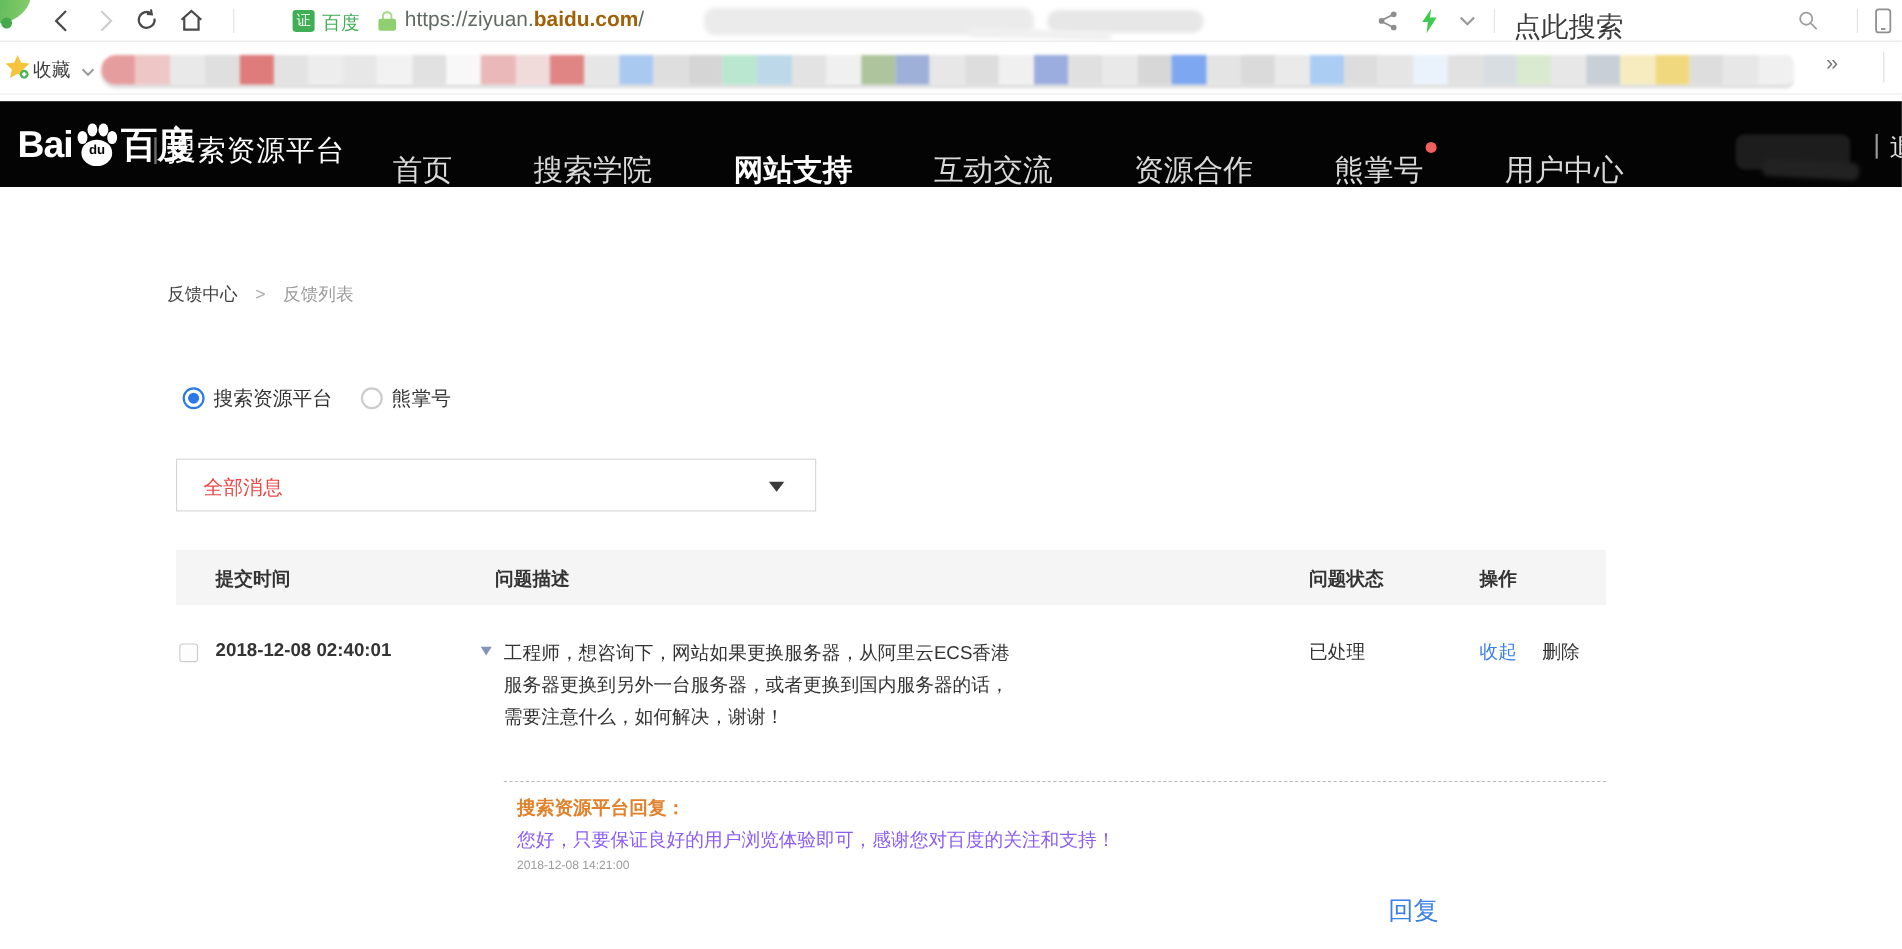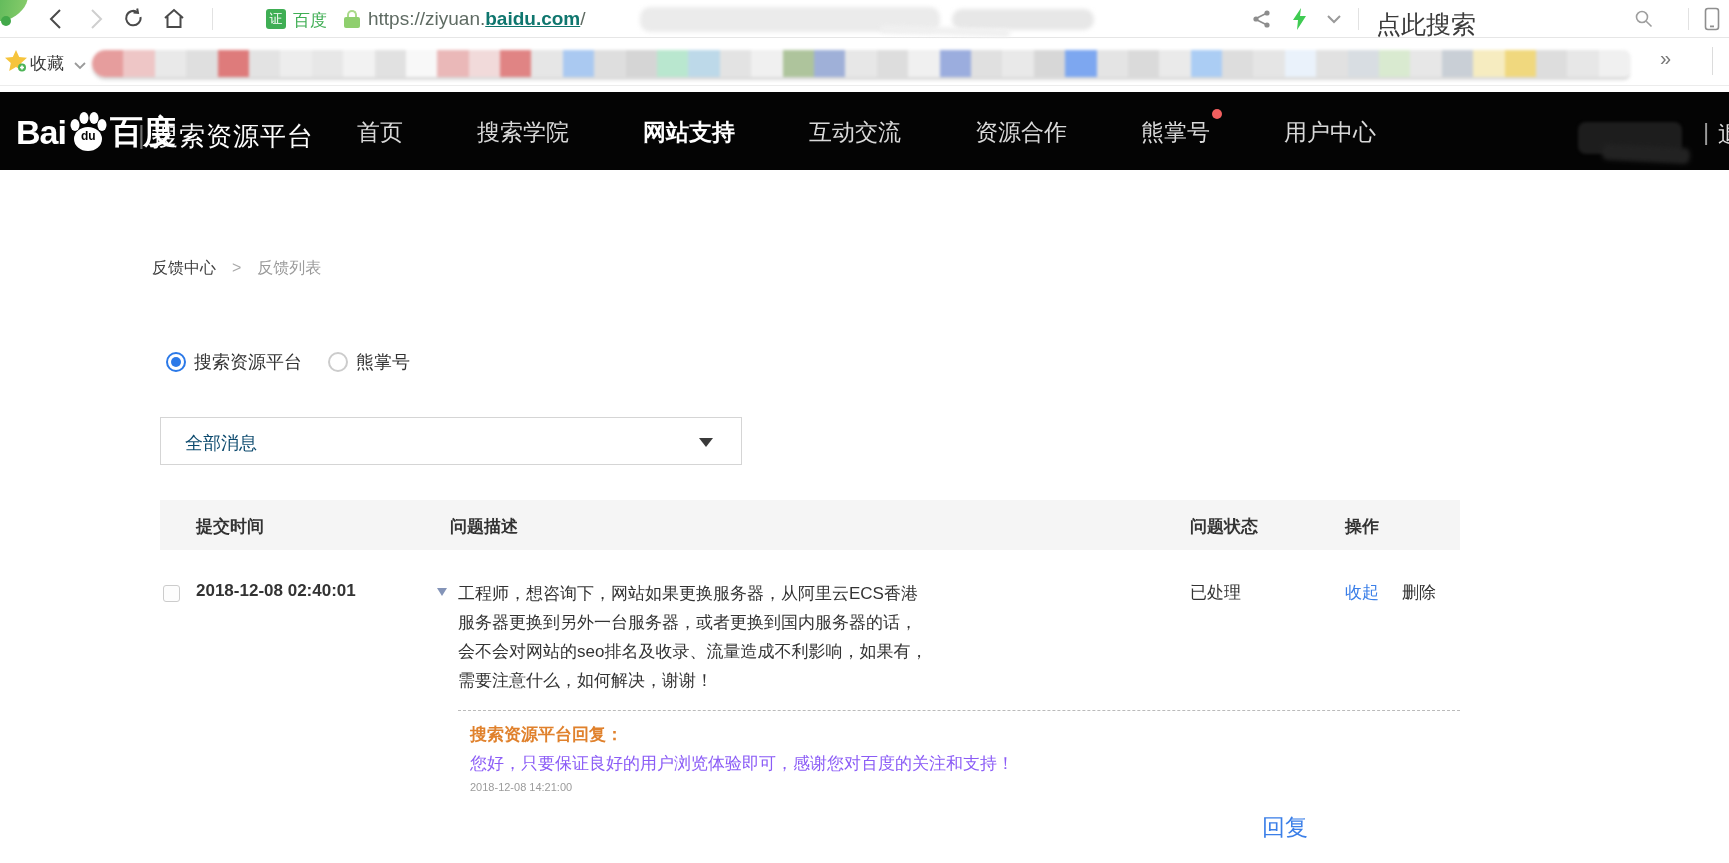--- a/index.html
+++ b/index.html
@@ -13,21 +13,21 @@
   .corner-dot { position:absolute; left:1px; top:16px; width:10px; height:10px; border-radius:50%; background:#43a94a; }
   .tb-icon { position:absolute; top:7px; width:24px; height:24px; display:flex; align-items:center; justify-content:center; cursor:pointer; }
   .vsep { position:absolute; top:8px; width:1px; height:22px; background:#e2e2e2; }
   .cert-badge { position:absolute; left:266px; top:9px; width:20px; height:20px; background:#3fae54; color:#fff;
     border-radius:3px; font-size:13px; line-height:20px; text-align:center; }
   .site-label { position:absolute; left:293px; top:9px; font-size:17px; color:#3fae54; }
   .lock { position:absolute; left:344px; top:10px; width:16px; height:18px; }
   .lock .shackle { position:absolute; left:3px; top:0; width:10px; height:9px; border:2.5px solid #aada8a; border-bottom:none; border-radius:5px 5px 0 0; }
   .lock .body { position:absolute; left:0; top:7px; width:16px; height:11px; background:#8fcf6e; border-radius:2px; }
   .url-text { position:absolute; left:368px; top:8px; font-size:19px; color:#5f6b63; white-space:nowrap; }
-  .url-text b { color:#0f766e;text-decoration:underline; }
+  .url-text b { color:#a16207; }
   .redact { position:absolute; background:#ebebeb; border-radius:10px; filter:blur(2px); }
   .search-placeholder { position:absolute; left:1376px; top:8px; font-size:25px; color:#3b3b3b; cursor:text; }
 
   
   #bookmarksbar { position:absolute; left:0; top:39px; width:1729px; height:47px; background:#fff; border-bottom:1px solid #ececec; }
   .fav-label { position:absolute; left:30px; top:13px; font-size:17px; color:#3c3c3c; }
   .bm-strip { position:absolute; left:92px; top:11px; width:1538px; height:27px; display:flex; border-radius:14px 6px 6px 14px;
     overflow:hidden; filter:blur(1.6px); box-shadow:0 3px 2px rgba(150,150,150,.35); }
   .bm-strip i { flex:1; }
   .bm-overflow { position:absolute; left:1660px; top:8px; font-size:20px; color:#777; cursor:pointer; }
@@ -36,41 +36,41 @@
   
   #blackbar { position:absolute; left:0; top:92px; width:1729px; height:78px; background:#040404; color:#fff; }
   .logo { position:absolute; left:16px; top:18px; display:flex; align-items:center; }
   .logo-latin { font-size:34px; font-weight:bold; letter-spacing:-1px; }
   .paw { position:relative; width:40px; height:42px; margin:0 2px;text-align:right; }
   .paw-du { position:absolute; left:13px; top:17px; font-size:12px; font-weight:bold; color:#040404; z-index:2; }
   .logo-cn { font-size:33px; font-weight:bold; }
   .logo-divider { position:absolute; left:138px; top:28px; color:#6f6f6f; font-size:26px; font-weight:200; }
   .platform-name { position:absolute; left:152px; top:27px; font-size:26px; color:#fdfdfd; letter-spacing:1px; }
   #nav-items { position:absolute; left:357px; top:25px; display:flex; gap:74px; }
-  .nav-item { position:relative; font-size:23px; color:#d9d9d9; cursor:pointer; white-space:nowrap; }
+  .nav-item { position:relative; font-size:27px; color:#d9d9d9; cursor:pointer; white-space:nowrap;margin-top:20px; }
   .nav-item.active { color:#fff; font-weight:bold; }
   .red-dot { position:absolute; right:-12px; top:-8px; width:10px; height:10px; border-radius:50%; background:#f25f5f; }
   .user-blob { position:absolute; left:1578px; top:122px; width:104px; height:32px; background:#1d1d1d; border-radius:8px; filter:blur(1.5px); }
   .user-blob2 { position:absolute; left:1602px; top:146px; width:88px; height:16px; background:#222; border-radius:6px; filter:blur(2px); transform:rotate(3deg); }
   .nav-user-sep { position:absolute; left:1703px; top:118px; font-size:24px; color:#9a9a9a; }
   .nav-user-partial { position:absolute; left:1718px; top:120px; width:11px; overflow:hidden; font-size:22px; color:#e0e0e0; }
 
   
   #content { position:absolute; left:0; top:170px; width:1729px; height:693px; background:#fff; }
   .breadcrumb { position:absolute; left:152px; top:88px; font-size:16px; color:#9b9b9b; }
   .breadcrumb .home { color:#3f3f3f; cursor:pointer; }
   .breadcrumb .sep { margin:0 16px; color:#aaa; }
   .radio-row { position:absolute; left:166px; top:180px; display:flex; align-items:center; gap:8px; font-size:18px; color:#333; }
   .radio { width:20px; height:20px; border-radius:50%; position:relative; cursor:pointer; flex:0 0 auto; }
   .radio.sel { border:2px solid #2b79e8; }
   .radio.sel::after { content:""; position:absolute; left:3px; top:3px; width:10px; height:10px; border-radius:50%; background:#2b79e8; }
   .radio.unsel { border:2px solid #ccc; }
   .radio-label { margin-right:18px; cursor:pointer; }
   .dropdown { position:absolute; left:160px; top:247px; width:582px; height:48px; border:1px solid #d5d5d5; background:#fff; cursor:pointer; }
-  .dropdown .value { position:absolute; left:24px; top:13px; font-size:18px; color:#0c4a6e; }
+  .dropdown .value { position:absolute; left:24px; top:13px; font-size:18px; color:#ef4444; }
   .dropdown .caret { position:absolute; right:28px; top:20px; width:0; height:0; border-left:7px solid transparent; border-right:7px solid transparent; border-top:9px solid #3a3a3a; }
 
   .thead { position:absolute; left:160px; top:330px; width:1300px; height:50px; background:#f5f5f5; }
   .th { position:absolute; top:15px; font-size:17px; font-weight:bold; color:#333; }
   .th1 { left:36px; } .th2 { left:290px; } .th3 { left:1030px; } .th4 { left:1185px; }
 
   .checkbox { position:absolute; left:163px; top:415px; width:17px; height:17px; border:1px solid #ccc; border-radius:3px; background:#fdfdfd; cursor:pointer; }
   .submit-time { position:absolute; left:196px; top:411px; font-size:17px; font-weight:bold; color:#333; }
   .collapse-tri { position:absolute; left:437px; top:418px; width:0; height:0; border-left:5px solid transparent; border-right:5px solid transparent; border-top:8px solid #8494b8; cursor:pointer; }
   .question { position:absolute; left:458px; top:409px; font-size:17px; color:#333; line-height:29px; }
@@ -290,21 +290,20 @@
     <span class="th th4">操作</span>
   </div>
 
   <div>
     <span class="checkbox"></span>
     <span class="submit-time">2018-12-08 02:40:01</span>
     <span class="collapse-tri"></span>
     <div class="question">
       <div>工程师，想咨询下，网站如果更换服务器，从阿里云ECS香港</div>
       <div>服务器更换到另外一台服务器，或者更换到国内服务器的话，</div>
-      <div>会不会对网站的seo排名及收录、流量造成不利影响，如果有，</div>
       <div>需要注意什么，如何解决，谢谢！</div>
     </div>
     <span class="status">已处理</span>
     <span class="act-collapse">收起</span>
     <span class="act-delete">删除</span>
 
     <div class="dashed"></div>
     <div class="reply-title">搜索资源平台回复：</div>
     <div class="reply-body">您好，只要保证良好的用户浏览体验即可，感谢您对百度的关注和支持！</div>
     <div class="reply-time">2018-12-08 14:21:00</div>

